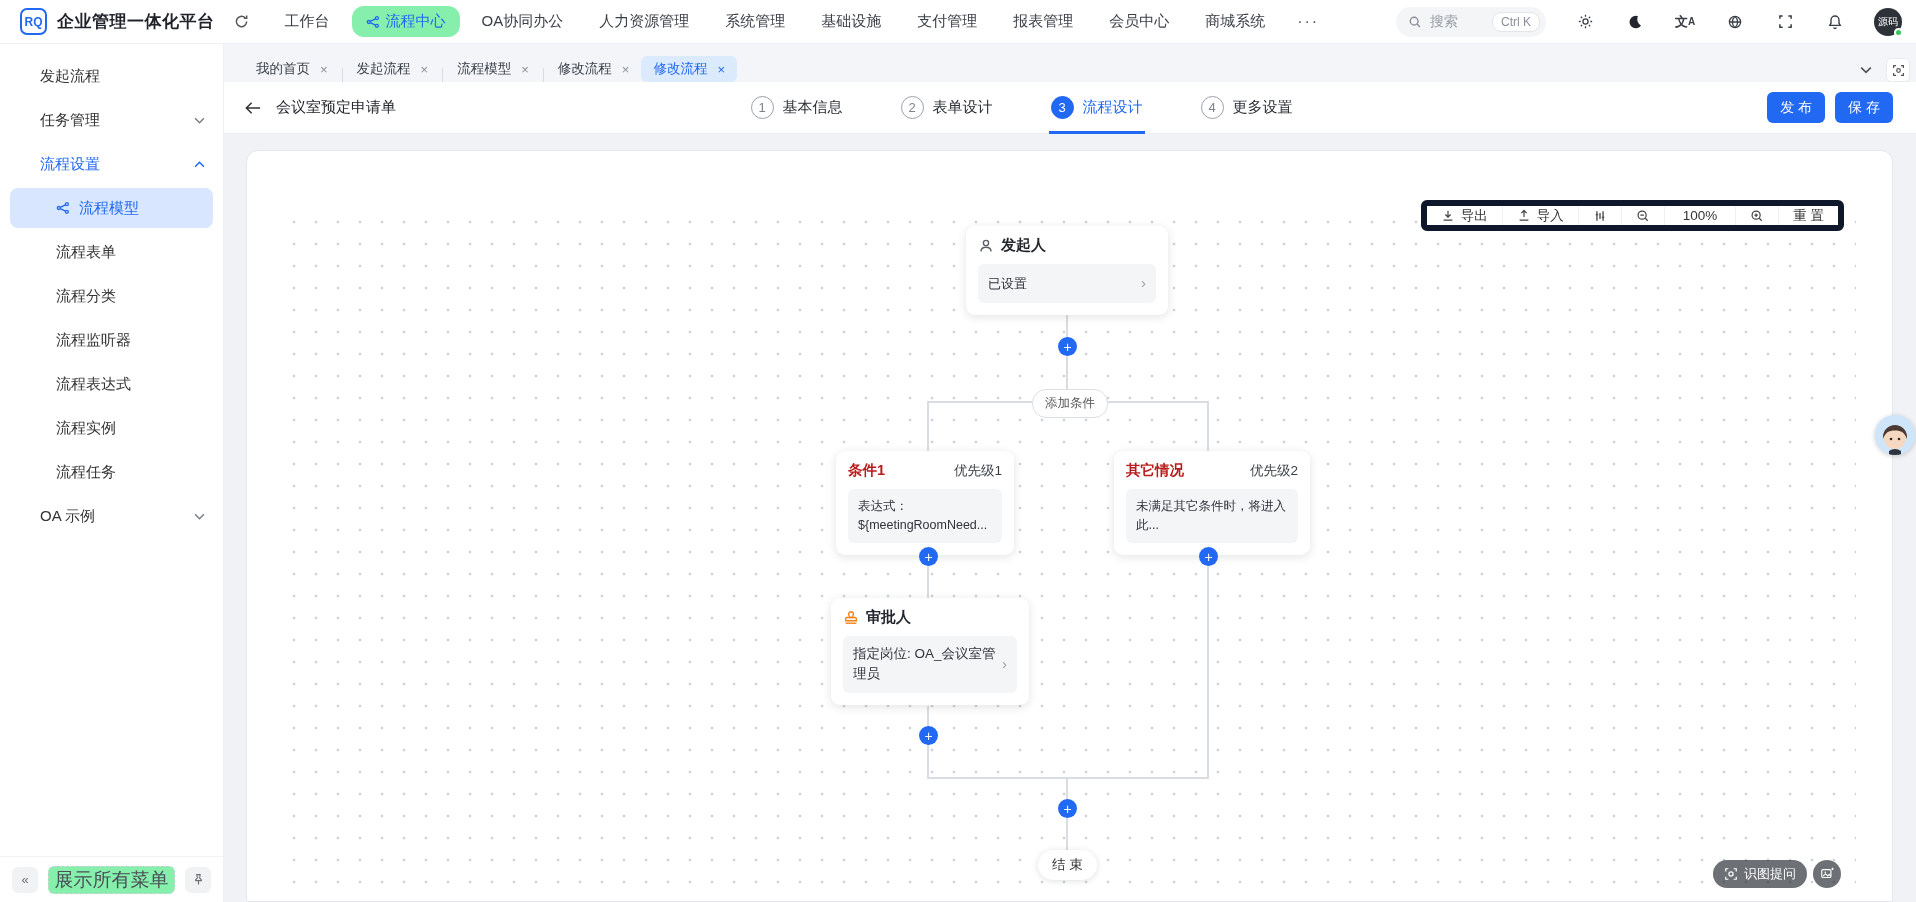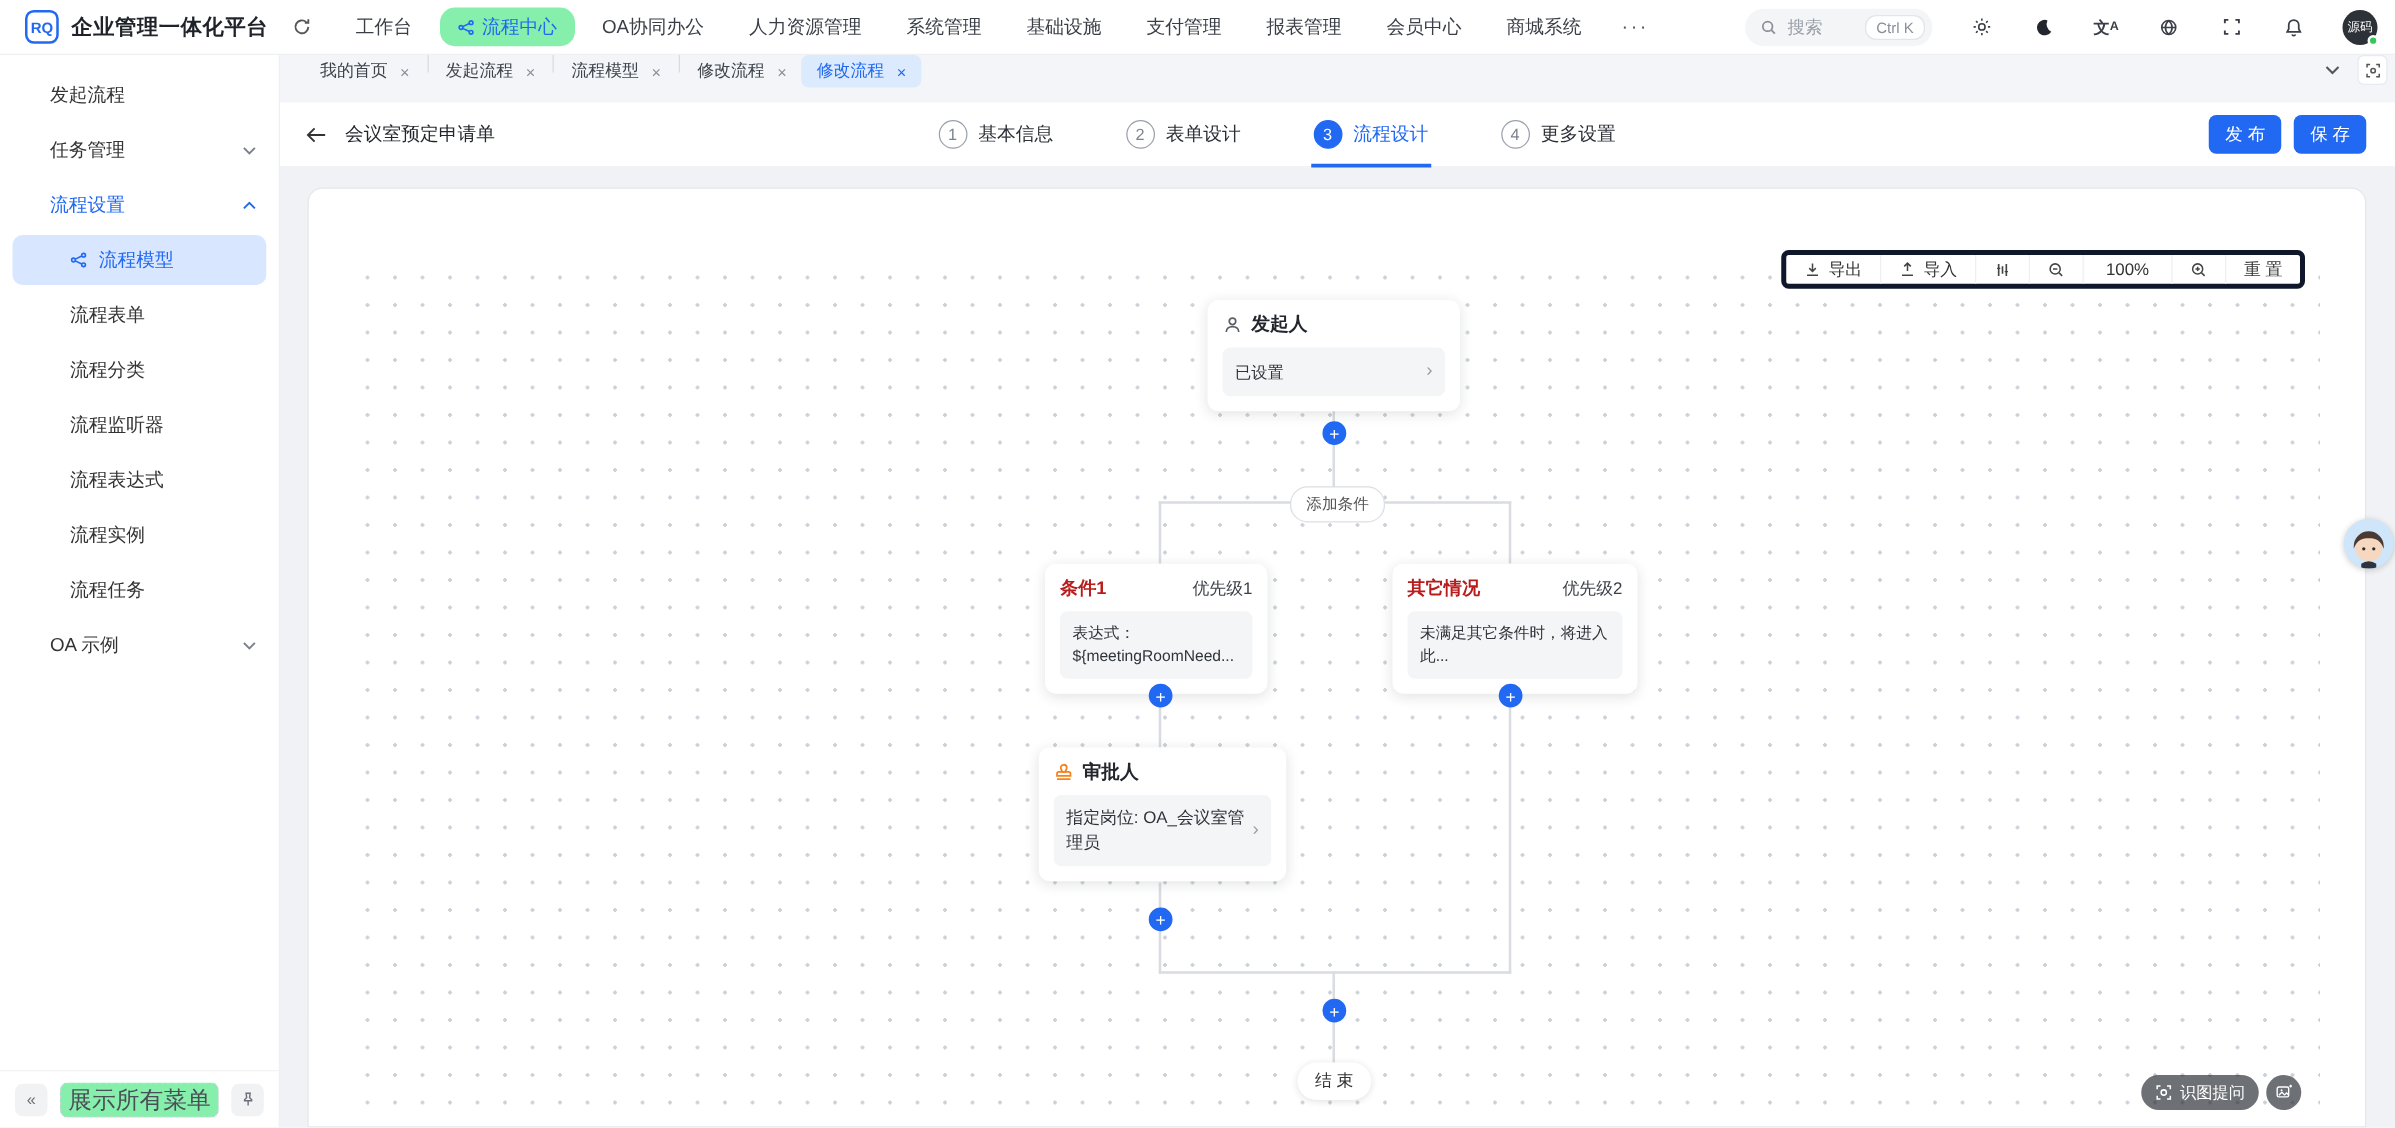--- a/index.html
+++ b/index.html
@@ -41,21 +41,21 @@
   .side-foot { position:absolute; bottom:0; left:0; right:0; height:46px; border-top:1px solid #f2f3f5;
     display:flex; align-items:center; gap:10px; padding:0 12px; }
   .foot-sq { width:26px; height:26px; background:#f1f2f4; border-radius:6px; color:#6b7078;
     display:flex; align-items:center; justify-content:center; font-size:13px;}
   .foot-menu { flex:1; height:28px; border:1px dashed #cfd3da; border-radius:6px; background:#86efac;
     display:flex; align-items:center; justify-content:center; font-size:19px; color:#4a4f57;}
 
   .main { flex:1; display:flex; flex-direction:column; min-width:0;}
 
   
-  .tabbar { height:38px; background:#f3f5f8; display:flex; align-items:flex-start; padding:0 4px 0 20px;}
+  .tabbar { height:38px; background:#f3f5f8; display:flex; align-items:flex-end; padding:0 4px 0 20px;}
   .tab { display:flex; align-items:center; gap:10px; height:26px; padding:0 12px; font-size:13.5px; color:#3d424a;
     border-radius:6px; cursor:pointer; white-space:nowrap;}
   .tab .x { font-size:13px; color:#8a8f99; }
   .tab.active { background:#dcea fd; background:#dceafd; color:#2168f2; }
   .tab.active .x { color:#2168f2; }
   .tab-sep { width:1px; height:14px; background:#d8dbe1; margin:0 2px;}
   .tab-tools { margin-left:auto; display:flex; align-items:center; gap:8px; padding-right:2px;}
   .tab-tool { width:24px; height:24px; display:flex; align-items:center; justify-content:center; color:#555;}
   .tab-tool.boxed { background:#fff; border-radius:5px; border:1px solid #e7eaee;}
 
@@ -74,21 +74,21 @@
   .ph-btns { display:flex; gap:10px; }
   .btn-primary { min-width:54px; height:31px; background:#2168f2; color:#fff; border:none; border-radius:6px;
     font-size:14px; padding:0 13px; cursor:pointer; font-family:inherit;}
 
   
   .content { flex:1; display:flex; flex-direction:column; background:#f0f2f5; min-height:0;}
   .panel { flex:1; margin:16px 23px 0 22px; background:#fff; border:1px solid #e4e7ec;
     border-radius:12px 12px 0 0; position:relative; overflow:hidden;}
   .gridbg { position:absolute; left:36px; right:36px; top:60px; bottom:0;
     background-image:radial-gradient(circle,#cdd2da 1.5px,transparent 1.6px); background-size:22px 22px;}
-  .fx-toolbar { position:absolute; top:49px; right:48px; height:31px; background:#fff; border:4px solid #0f172a;
+  .fx-toolbar { position:absolute; top:49px; right:48px; height:31px; background:#fff; border:6px solid #0f172a;
     border-radius:6px; display:flex; align-items:center; z-index:3;}
   .tb-item { display:flex; align-items:center; gap:6px; font-size:13.5px; color:#333; padding:0 14px; height:100%;
     border-right:1px solid #eef0f2; cursor:pointer;}
   .tb-item:last-child { border-right:none; }
   .tb-zoom { padding:0 18px; }
 
   .flow { position:absolute; inset:0; z-index:2;}
   .vl { position:absolute; width:2px; background:#d9dce1;}
   .hl { position:absolute; height:2px; background:#d9dce1;}
   .plus { position:absolute; width:19px; height:19px; border-radius:50%; background:#2168f2; color:#fff;
@@ -407,21 +407,21 @@
           <i class="vl" style="left:819px;top:162px;height:90px"></i>
           <i class="hl" style="left:680px;top:250px;width:282px"></i>
           <i class="vl" style="left:680px;top:250px;height:50px"></i>
           <i class="vl" style="left:960px;top:250px;height:50px"></i>
           <i class="vl" style="left:680px;top:372px;height:75px"></i>
           <i class="vl" style="left:960px;top:372px;height:256px"></i>
           <i class="vl" style="left:680px;top:555px;height:73px"></i>
           <i class="hl" style="left:680px;top:626px;width:282px"></i>
           <i class="vl" style="left:819px;top:626px;height:73px"></i>
 
-          <div class="card" style="left:719px;top:89px;width:202px">
+          <div class="card" style="left:719px;top:75px;width:202px">
             <div class="card-hd">
               <span>
                 <svg width="16" height="16" viewBox="0 0 16 16" fill="none" stroke="#5a5f68" stroke-width="1.4">
                     <circle cx="8" cy="5" r="2.6"></circle>
                     <path d="M3 13.6c0-2.7 2.2-4.4 5-4.4s5 1.7 5 4.4"></path>
                   </svg>
               </span>
               <span>发起人</span>
             </div>
             <div class="card-bd">

